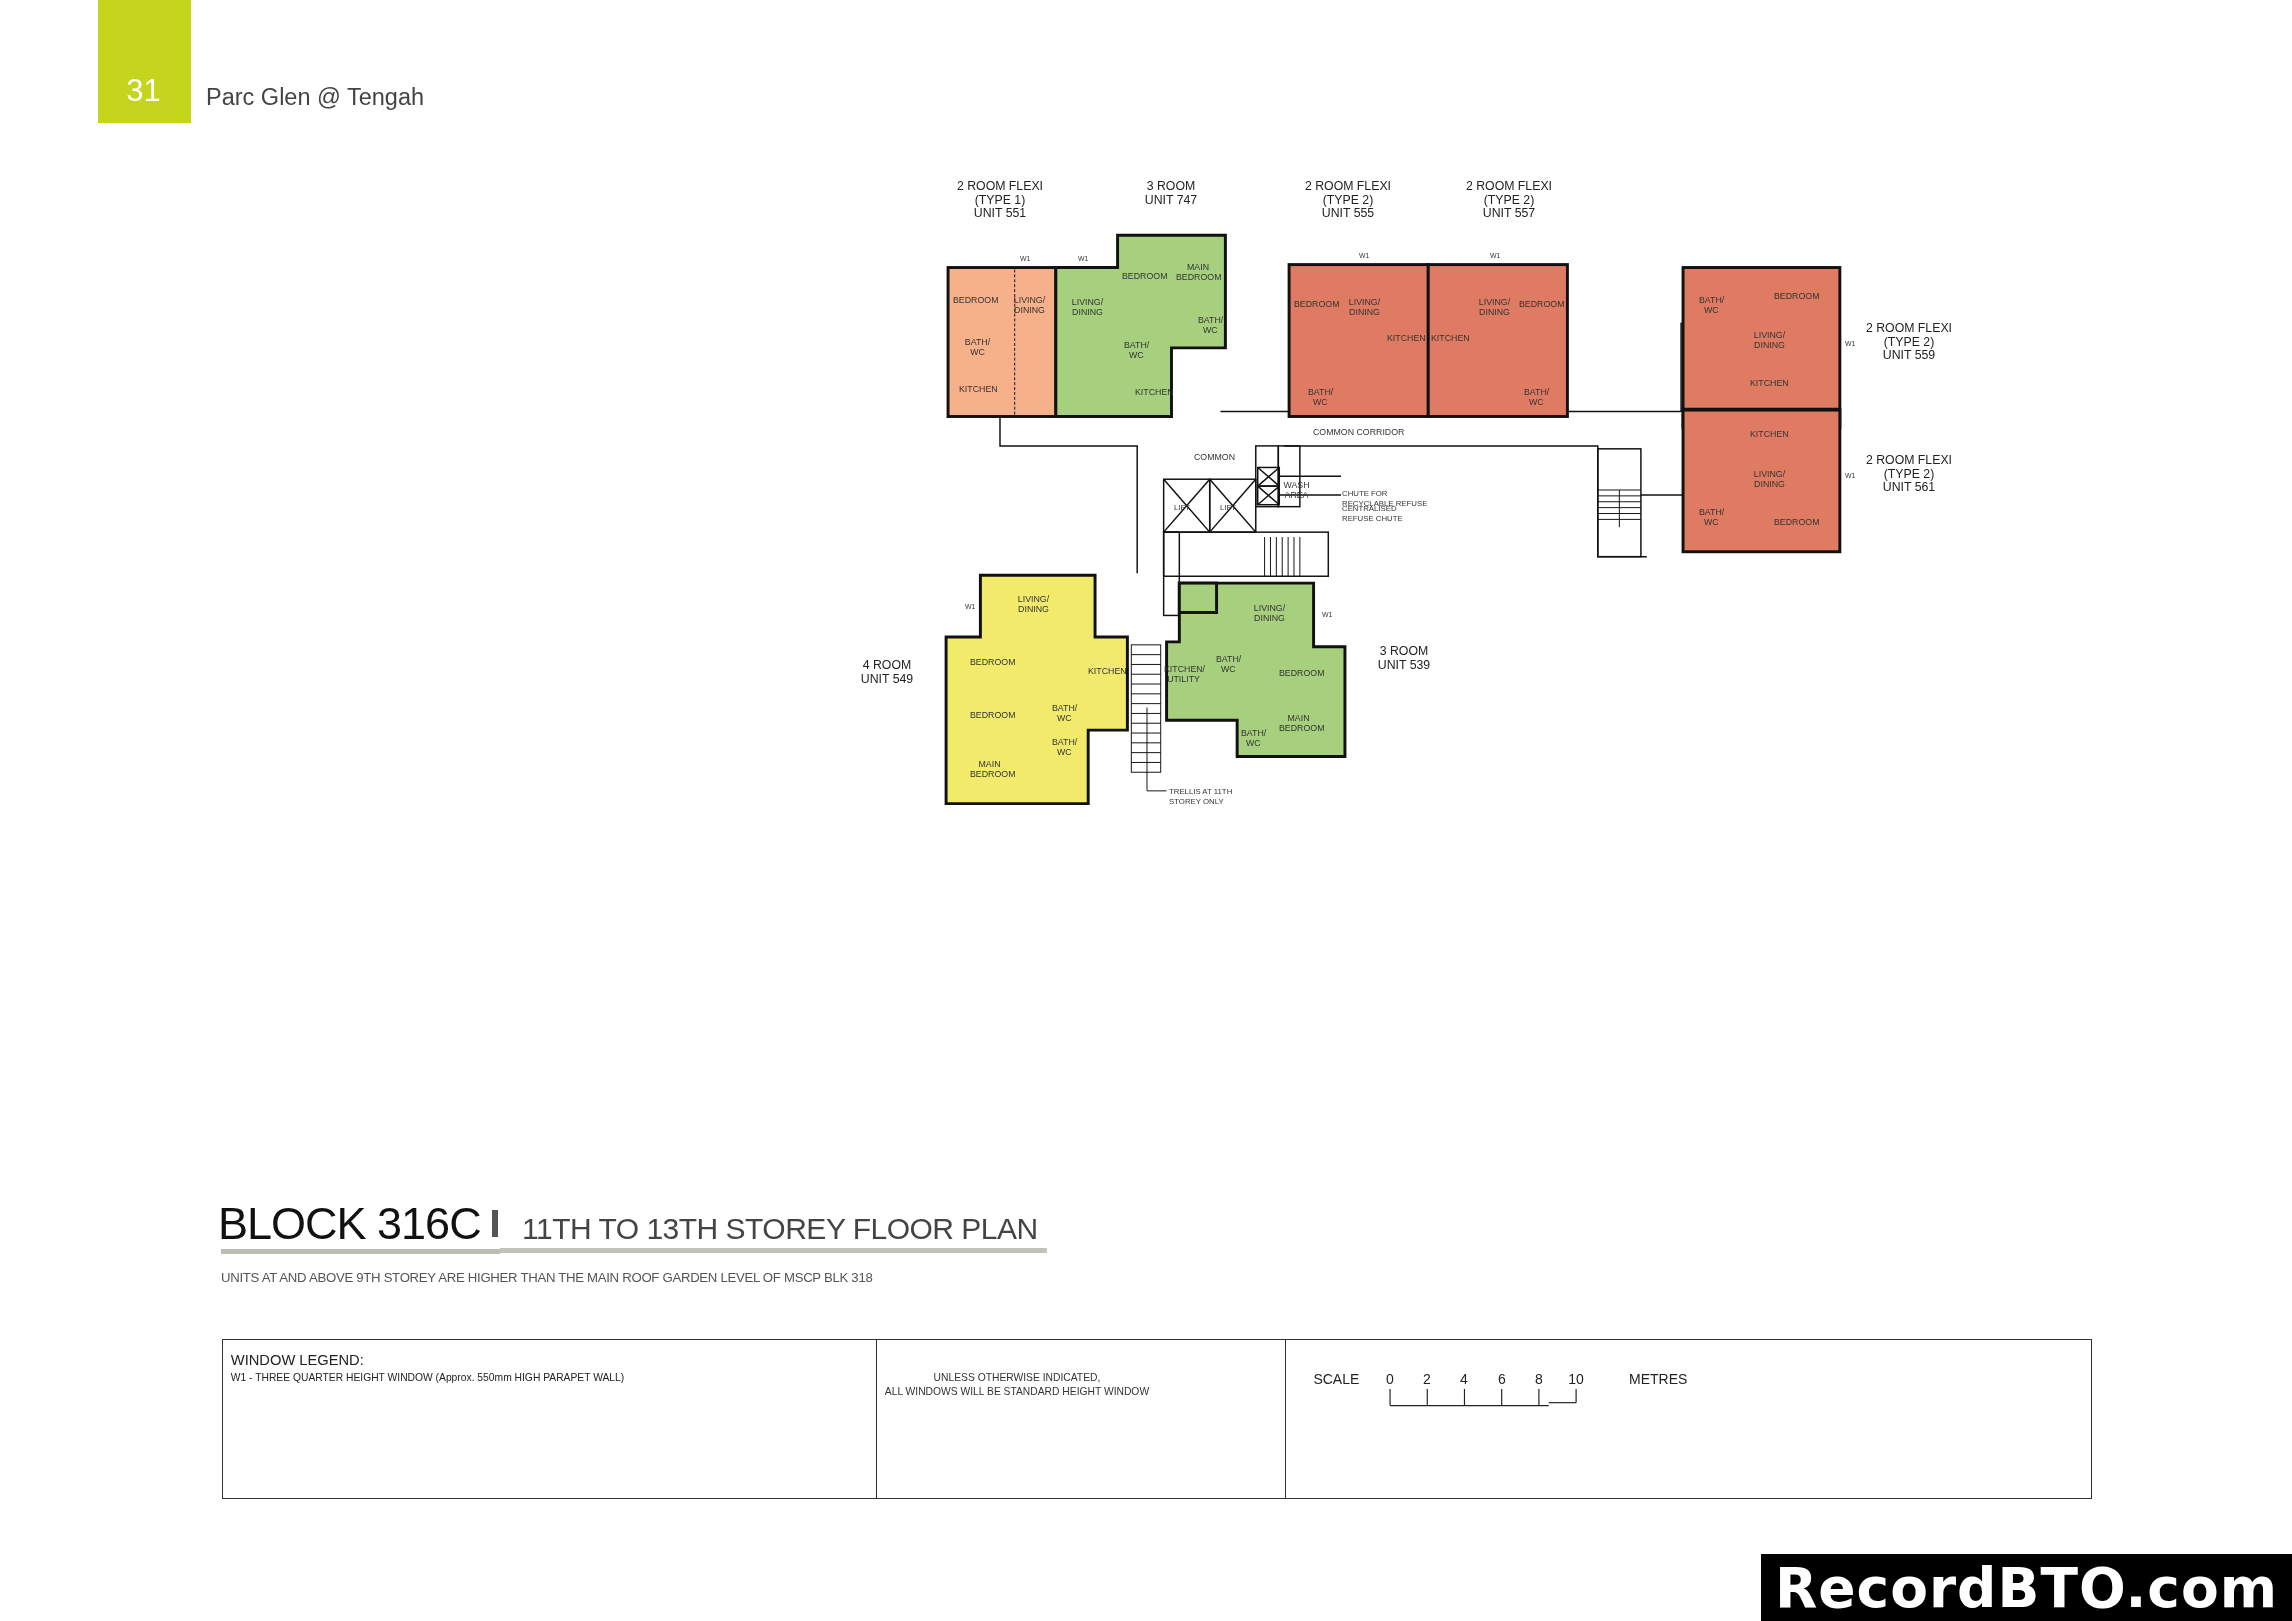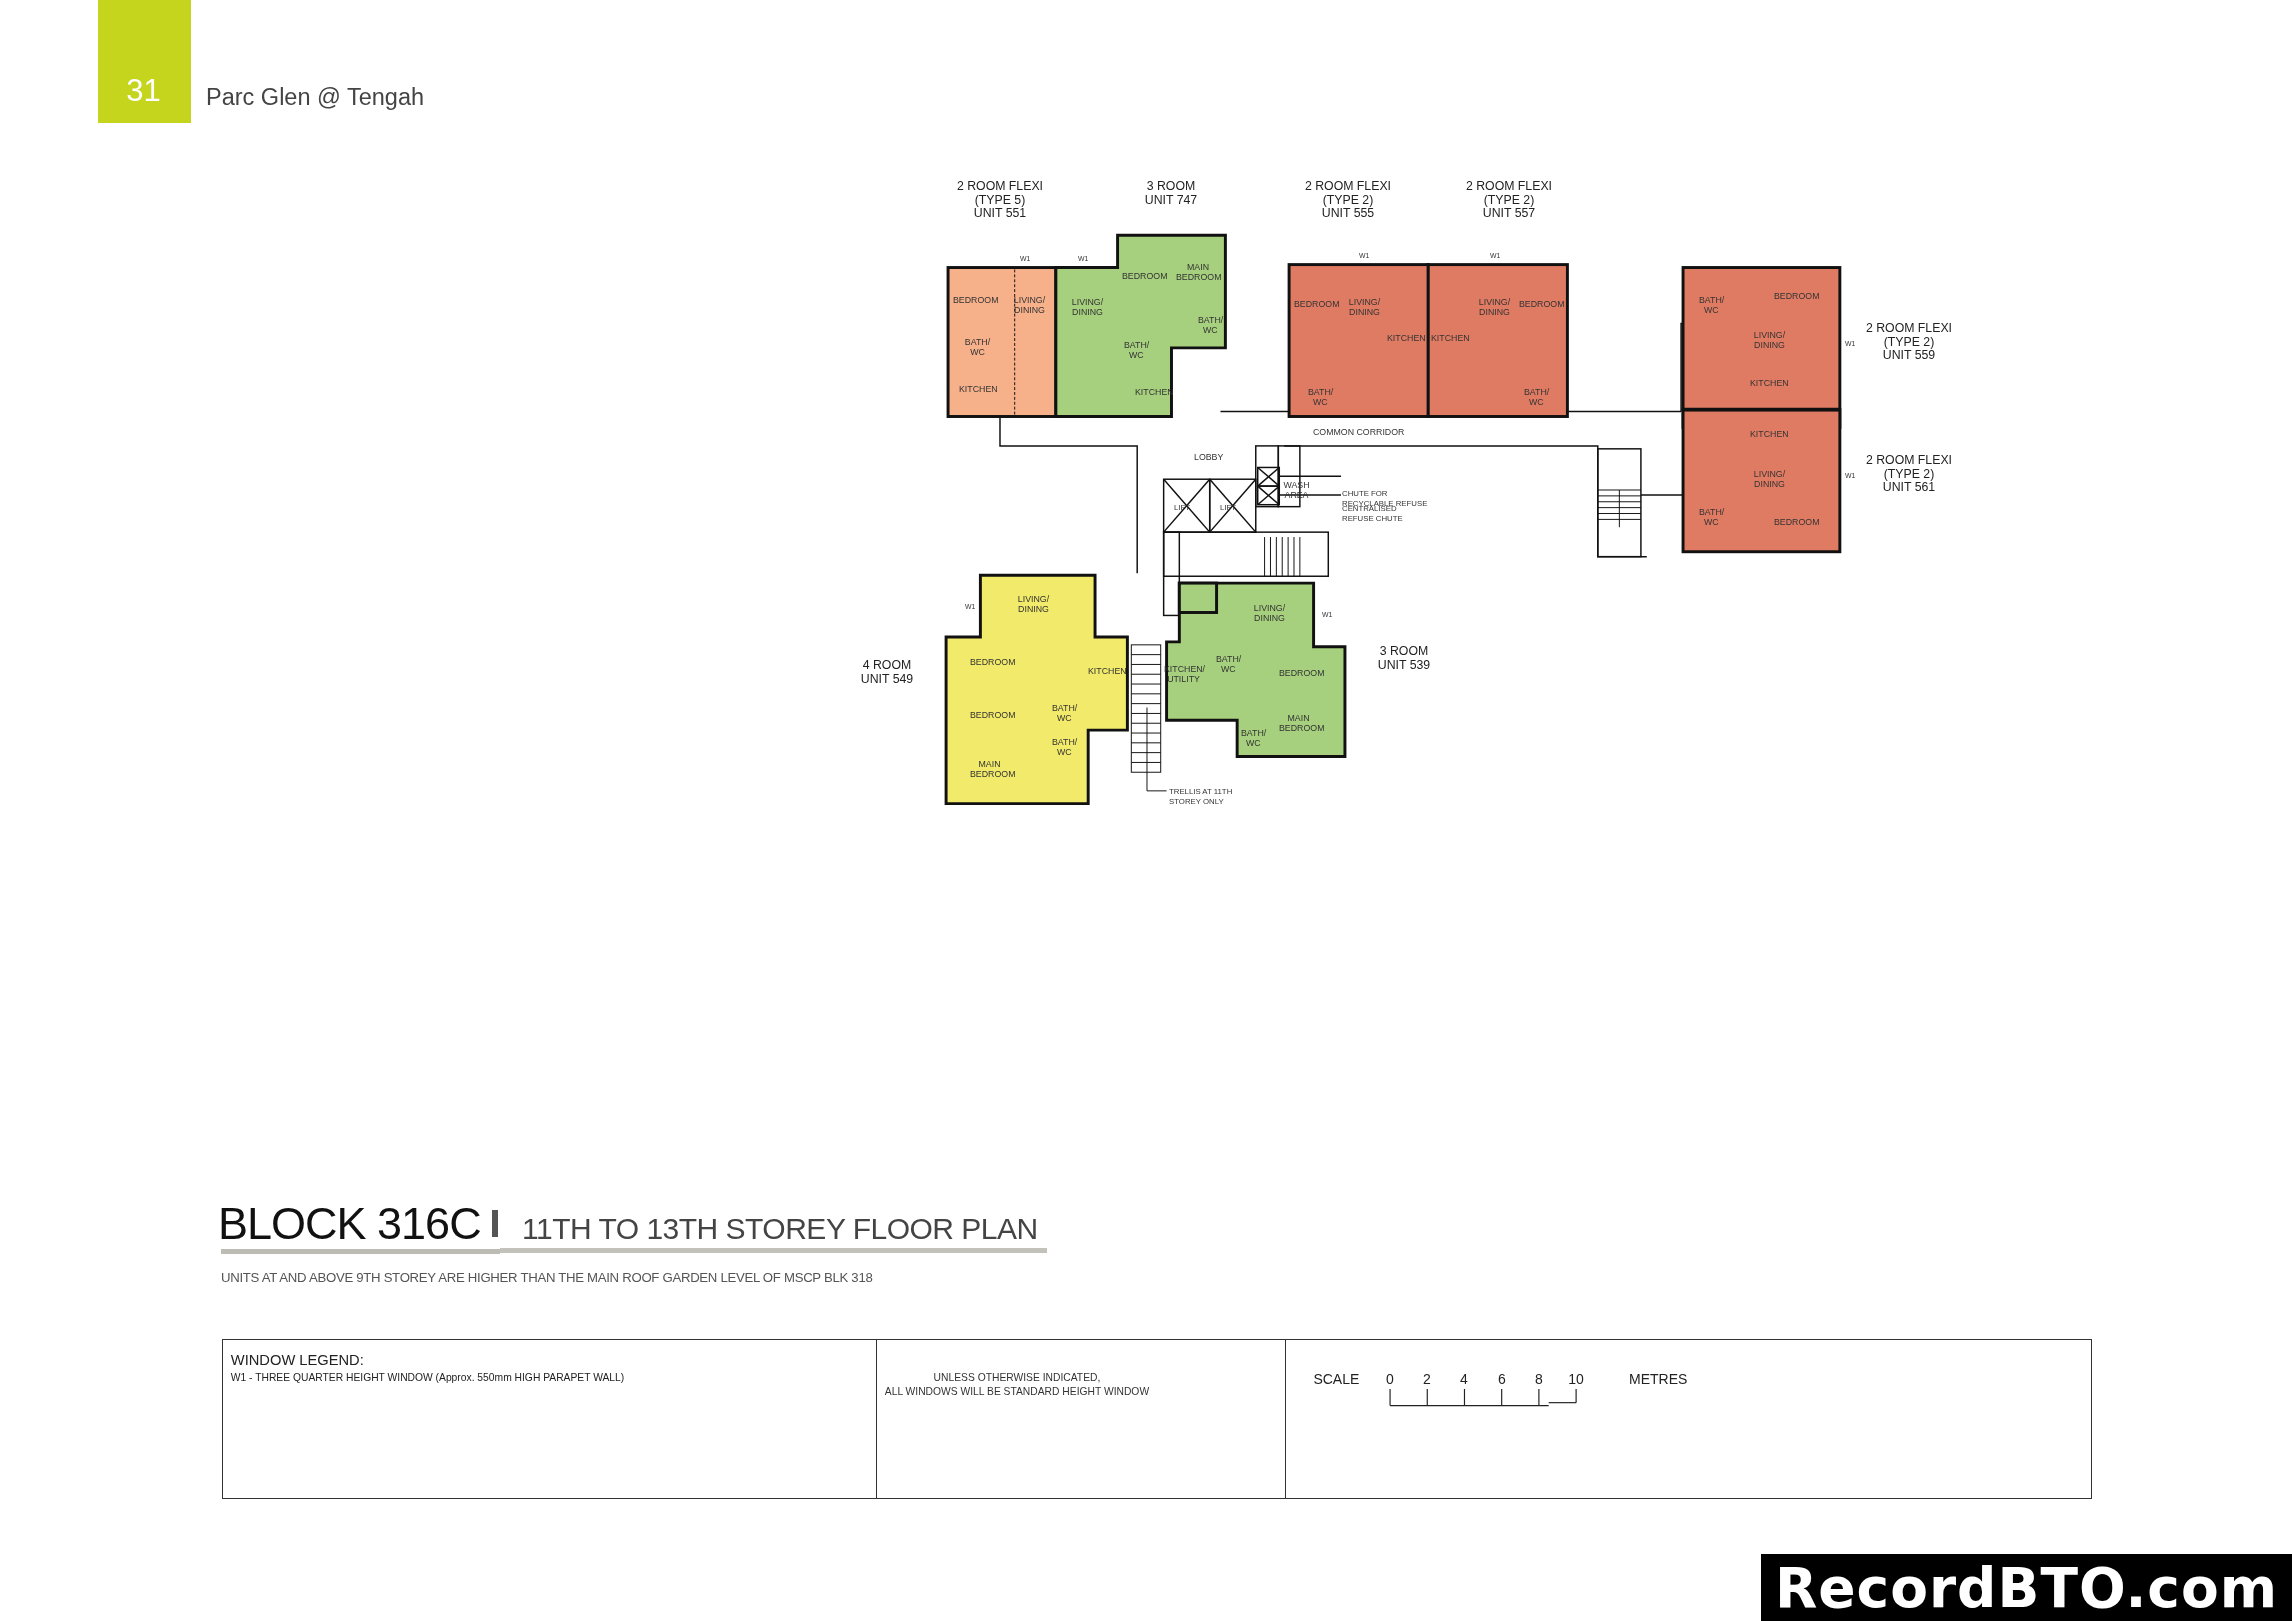--- a/index.html
+++ b/index.html
@@ -143,21 +143,21 @@
   </g>
 
   <g>
     <polygon points="1203,595 1340,595 1340,660 1372,660 1372,772 1262,772 1262,735 1190,735 1190,655 1203,655" fill="#A6D07E" stroke="#111" stroke-width="3"></polygon>
     <rect x="1203" y="595" width="38" height="30" fill="#A6D07E" stroke="#111" stroke-width="3"></rect>
   </g>
 </svg>
 
 <div class="lbl" style="left:956px; top:180px; width:88px;">
   <div>2 ROOM FLEXI</div>
-    <div>(TYPE 5)</div>
+    <div>(TYPE 1)</div>
     <div>UNIT 551</div>
 </div>
 <div class="lbl" style="left:1127px; top:180px; width:88px;">
   <div>3 ROOM</div>
     <div>UNIT 747</div>
 </div>
 <div class="lbl" style="left:1304px; top:180px; width:88px;">
   <div>2 ROOM FLEXI</div>
     <div>(TYPE 2)</div>
     <div>UNIT 555</div>
@@ -227,21 +227,21 @@
 <div class="room" style="left:1052px; top:738px; width:24.5px; white-space:normal;">BATH/ WC</div>
 
 <div class="room" style="left:1250px; top:604px; width:39px; white-space:normal;">LIVING/ DINING</div>
 <div class="room" style="left:1164px; top:665px; width:39px; white-space:normal;">KITCHEN/ UTILITY</div>
 <div class="room" style="left:1216px; top:655px; width:24.5px; white-space:normal;">BATH/ WC</div>
 <div class="room" style="left:1279px; top:669px;">BEDROOM</div>
 <div class="room" style="left:1279px; top:714px; width:39px; white-space:normal;">MAIN BEDROOM</div>
 <div class="room" style="left:1241px; top:729px; width:24.5px; white-space:normal;">BATH/ WC</div>
 
 <div class="room" style="left:1313px; top:428px;">COMMON CORRIDOR</div>
-<div class="room" style="left:1194px; top:453px;">LOBBY</div>
+<div class="room" style="left:1194px; top:453px;">COMMON</div>
 <div class="room" style="left:1282px; top:453px; width:29px; white-space:normal;margin-top:28px;">WASH AREA</div>
 <div class="room" style="left:1174px; top:503px; font-size:7.8px;">LIFT</div>
 <div class="room" style="left:1220px; top:503px; font-size:7.8px;">LIFT</div>
 <div class="room" style="left:1342px; top:470px; width:78px; white-space:normal; text-align:left; font-size:7.8px;margin-top:34px;">CENTRALISED REFUSE CHUTE</div>
 <div class="room" style="left:1342px; top:489px; width:88px; white-space:normal; text-align:left; font-size:7.8px;">CHUTE FOR RECYCLABLE REFUSE</div>
 <div class="room" style="left:1169px; top:787px; width:64px; white-space:normal; text-align:left; font-size:7.8px;">TRELLIS AT 11TH STOREY ONLY</div>
 
 <div class="room" style="left:1020px; top:254px; font-size:6.9px;">W1</div>
 <div class="room" style="left:1078px; top:254px; font-size:6.9px;">W1</div>
 <div class="room" style="left:1359px; top:251px; font-size:6.9px;">W1</div>

